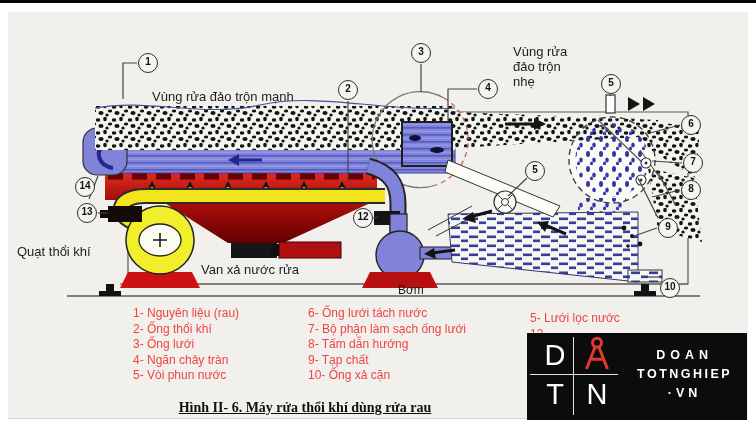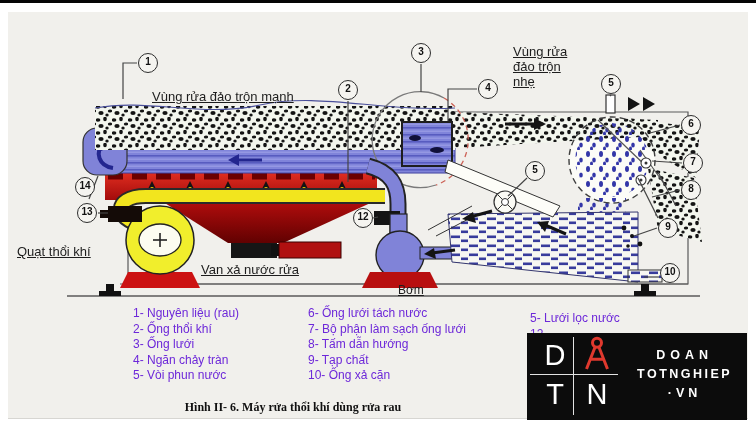--- a/index.html
+++ b/index.html
@@ -5,25 +5,25 @@
   html,body{margin:0;padding:0;background:#ffffff;}
   #stage{position:relative;width:756px;height:431px;overflow:hidden;background:#ffffff;
          font-family:"Liberation Sans",sans-serif;}
   #topbar{position:absolute;left:0;top:0;width:756px;height:3px;background:#050505;}
   #panel{position:absolute;left:8px;top:12px;width:740px;height:406px;background:#f1f0ec;
          border-bottom:1px solid #d7d6d2;}
   svg.diagram{position:absolute;left:0;top:0;z-index:1;}
   .marker{position:absolute;width:20px;height:20px;box-sizing:border-box;border:1.6px solid #2d2d2d;
           border-radius:50%;background:#f5f4f0;font-weight:bold;font-size:10px;line-height:16px;
           text-align:center;color:#111;z-index:3;}
-  .dlabel{position:absolute;color:#1d1d1d;font-size:13px;z-index:2;text-decoration:underline;}
-  .legend-item{color:#6d28d9;font-size:12px;line-height:15.6px;white-space:nowrap;}
+  .dlabel{position:absolute;color:#1d1d1d;font-size:13px;z-index:2;}
+  .legend-item{color:#ef4444;font-size:12px;line-height:15.6px;white-space:nowrap;}
   .legend-col{position:absolute;z-index:2;}
-  #caption{position:absolute;left:78px;top:400px;width:430px;text-align:center;z-index:2;
-           font-family:"Liberation Serif",serif;font-weight:bold;font-size:12px;color:#101010;}
+  #caption{position:absolute;left:90px;top:400px;width:430px;text-align:center;z-index:2;
+           font-family:"Liberation Serif",serif;font-weight:bold;font-size:14px;color:#101010;text-decoration:underline;}
   #logo{position:absolute;left:527px;top:333px;width:220px;height:87px;background:#0c0c0c;z-index:5;}
   .logo-letter{position:absolute;width:36px;text-align:center;color:#ffffff;font-size:29px;
                font-weight:400;line-height:34px;}
   .logo-div-v{position:absolute;left:46px;top:4px;width:1px;height:78px;background:#e2e2e2;}
   .logo-div-h{position:absolute;left:3px;top:41px;width:88px;height:1px;background:#e2e2e2;}
   .logo-text{position:absolute;left:110px;top:13px;color:#ffffff;font-weight:bold;font-size:12.5px;
              line-height:19px;text-align:center;}
   .logo-text div{white-space:nowrap;}
   .ls1{letter-spacing:5px;} .ls2{letter-spacing:2.5px;} .ls3{letter-spacing:4px;}
 </style>
@@ -227,21 +227,21 @@
 
   <div class="marker" style="left:138px;top:53px">1</div>
   <div class="marker" style="left:338px;top:80px">2</div>
   <div class="marker" style="left:411px;top:43px">3</div>
   <div class="marker" style="left:478px;top:79px">4</div>
   <div class="marker" style="left:601px;top:74px">5</div>
   <div class="marker" style="left:681px;top:115px">6</div>
   <div class="marker" style="left:683px;top:153px">7</div>
   <div class="marker" style="left:681px;top:180px">8</div>
   <div class="marker" style="left:658px;top:218px">9</div>
-  <div class="marker" style="left:660px;top:263px">10</div>
+  <div class="marker" style="left:660px;top:278px">10</div>
   <div class="marker" style="left:525px;top:161px">5</div>
   <div class="marker" style="left:353px;top:208px">12</div>
   <div class="marker" style="left:77px;top:203px">13</div>
   <div class="marker" style="left:75px;top:177px">14</div>
 
   <div class="dlabel" style="left:152px;top:89px;width:170px">Vùng rửa đảo trộn mạnh</div>
   <div class="dlabel" style="left:513px;top:44px;width:70px;line-height:15px">Vùng rửa đảo trộn nhẹ</div>
   <div class="dlabel" style="left:17px;top:244px">Quạt thổi khí</div>
   <div class="dlabel" style="left:201px;top:262px">Van xả nước rửa</div>
   <div class="dlabel" style="left:398px;top:283px;font-size:12px">Bơm</div>

